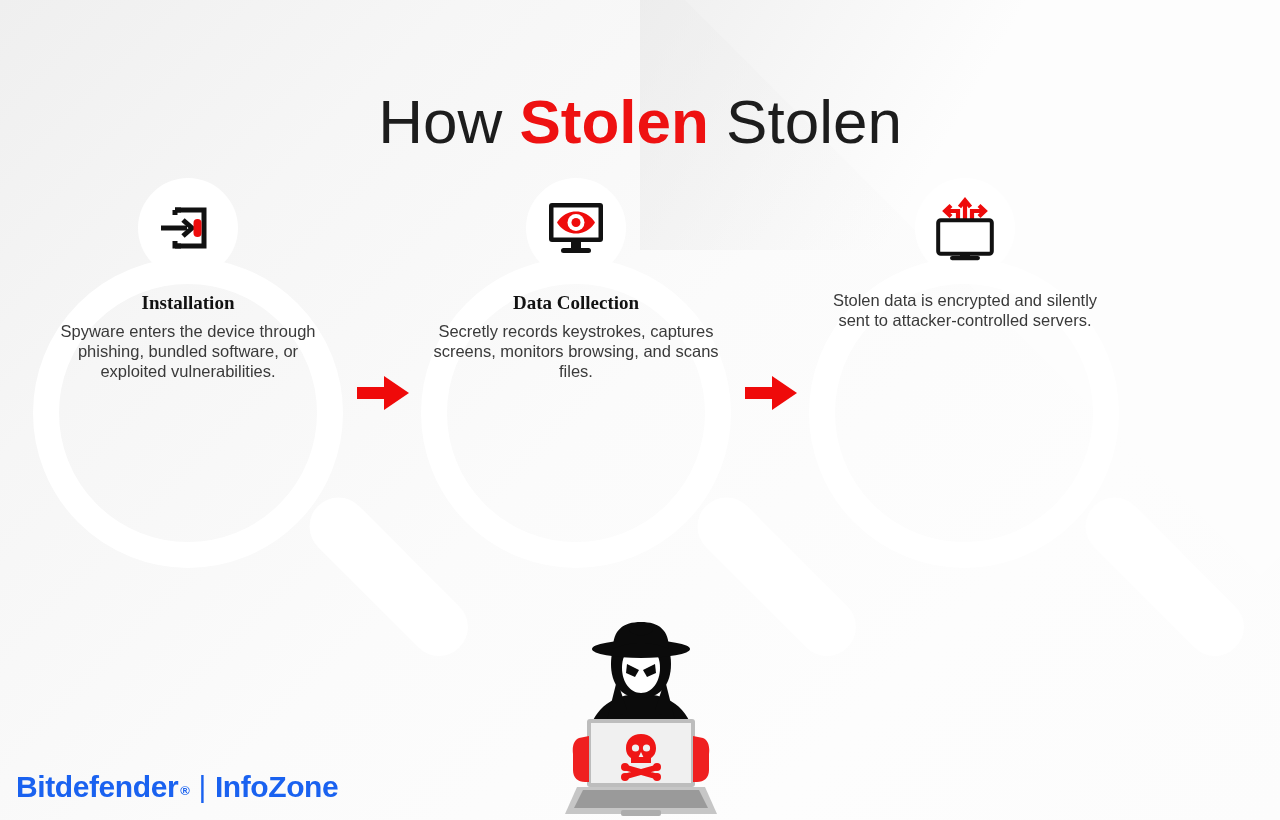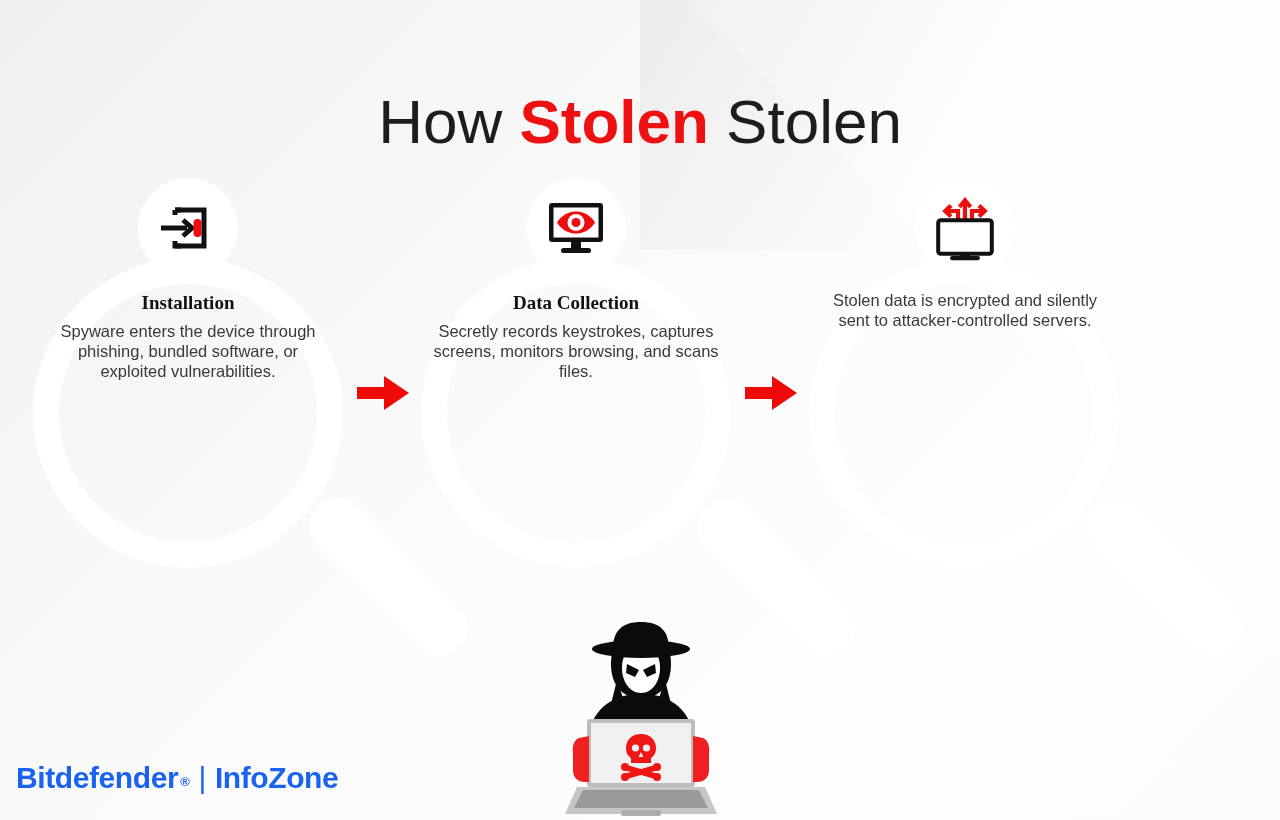--- a/index.html
+++ b/index.html
@@ -161,21 +161,21 @@
     left: 565px;
     top: 618px;
     width: 152px;
     height: 202px;
   }
 
   
   .logo {
     position: absolute;
     left: 16px;
-    bottom: 25px;
+    bottom: 16px;
     display: flex;
     align-items: baseline;
     font-size: 30px;
     font-weight: 700;
     color: #1a62f0;
     letter-spacing: -0.4px;
     white-space: nowrap;
   }
   .logo .reg {
     font-size: 13px;

